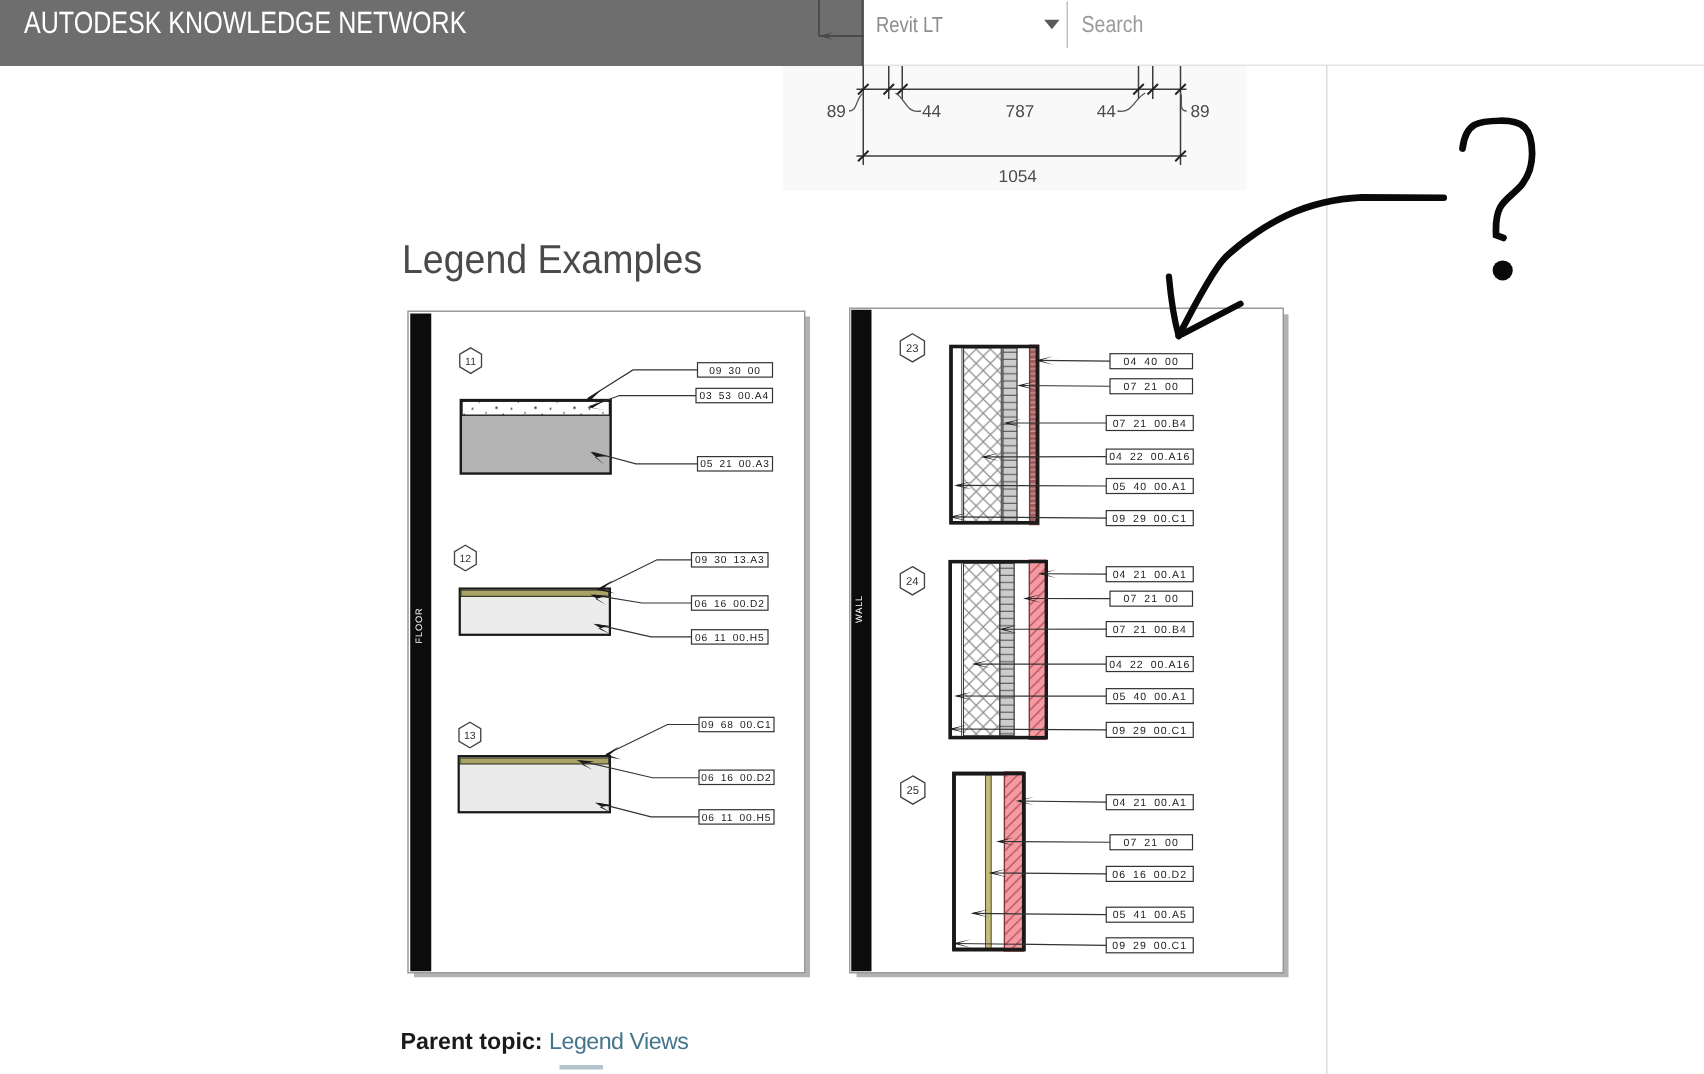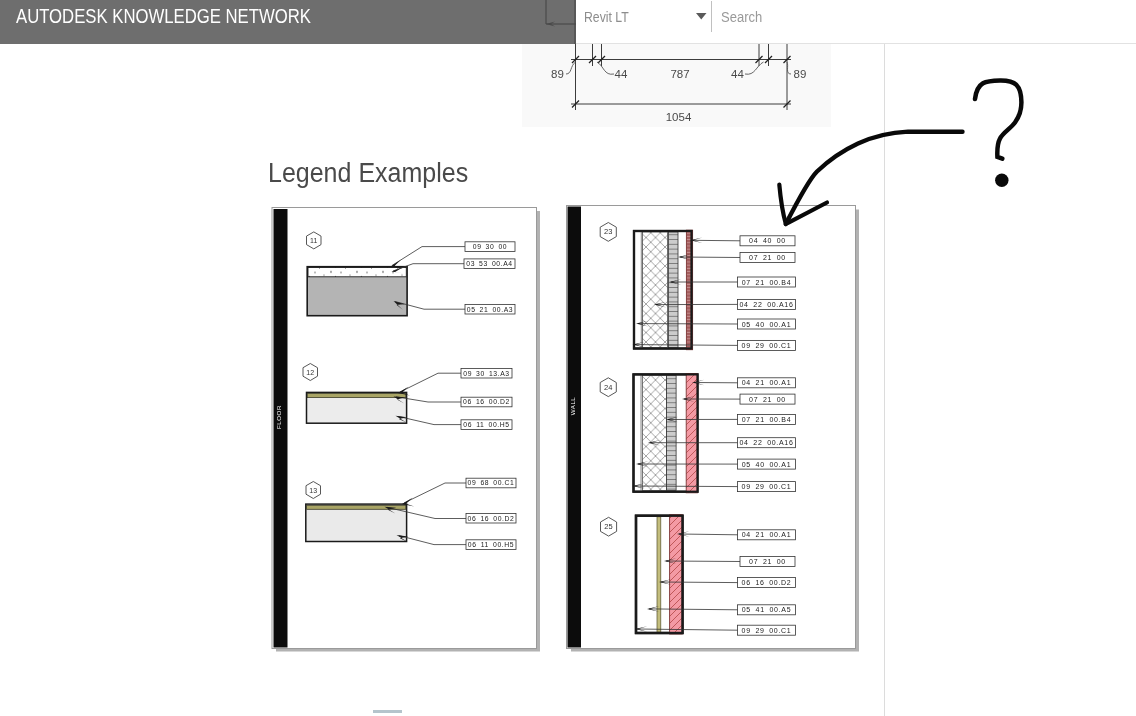--- a/index.html
+++ b/index.html
@@ -384,16 +384,17 @@
     <path d="M 975.0,99 C 975.8,92.5 977.5,86.5 983,83.3 C 987,81 994,80.6 1000,80.5 C 1006,80.4 1012.5,81 1016.5,85 C 1020,88.5 1021.3,95 1021.4,102 C 1021.5,109 1019.8,116 1015,122.5 C 1010.5,128.5 1003,132.5 1000,138.5 C 997.2,143.8 997.1,150.5 997.4,156.8 L 1002.3,158.6" fill="none" stroke="#090909" stroke-width="4.5" stroke-linecap="round"></path>
 
     <circle cx="1001.8" cy="180.3" r="6.7" fill="#090909"></circle>
 
     <path d="M 962.5,131.8 L 908,131.6 C 888,132.5 872,137 858,143.5 C 844,150 828,161 817,171.5 C 809,179.5 795,206 785.8,224 " fill="none" stroke="#090909" stroke-width="4.4" stroke-linecap="round"></path>
 
     <path d="M 779.3,184.5 C 780.5,198 782.5,212 785.8,224" fill="none" stroke="#090909" stroke-width="4.2" stroke-linecap="round"></path>
     <path d="M 827,202.5 L 788,222.8" fill="none" stroke="#090909" stroke-width="4.2" stroke-linecap="round"></path>
   </svg>
 
+  <div class="abs" style="left:267px;top:686px;font-size:15.5px;color:#1a1a1a;"><b>Parent topic:</b> <span style="color:#44758c;letter-spacing:-0.35px;">Legend Views</span></div>
 
   <div class="abs" style="left:373px;top:710px;width:29px;height:3px;background:#b5c4cc;"></div>
 
 </div>
 
 </body></html>

